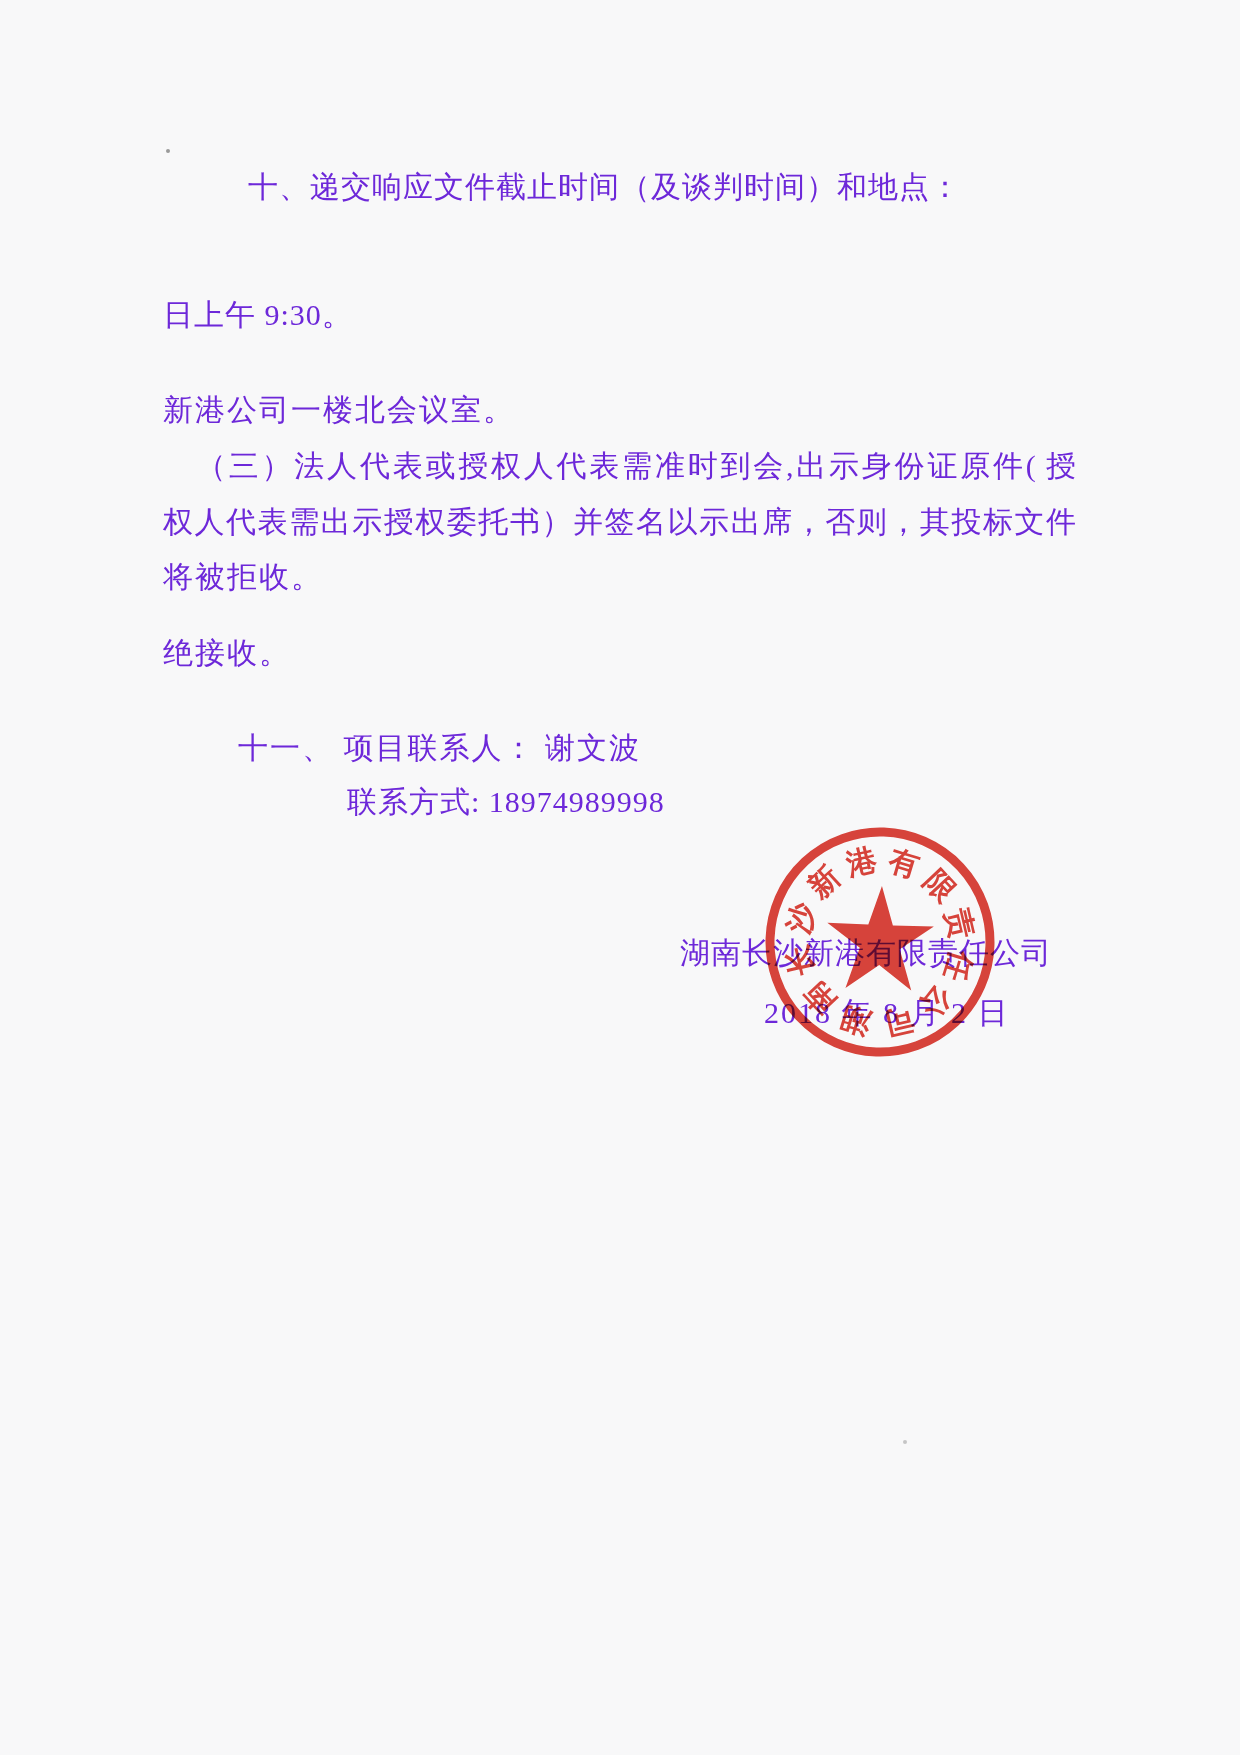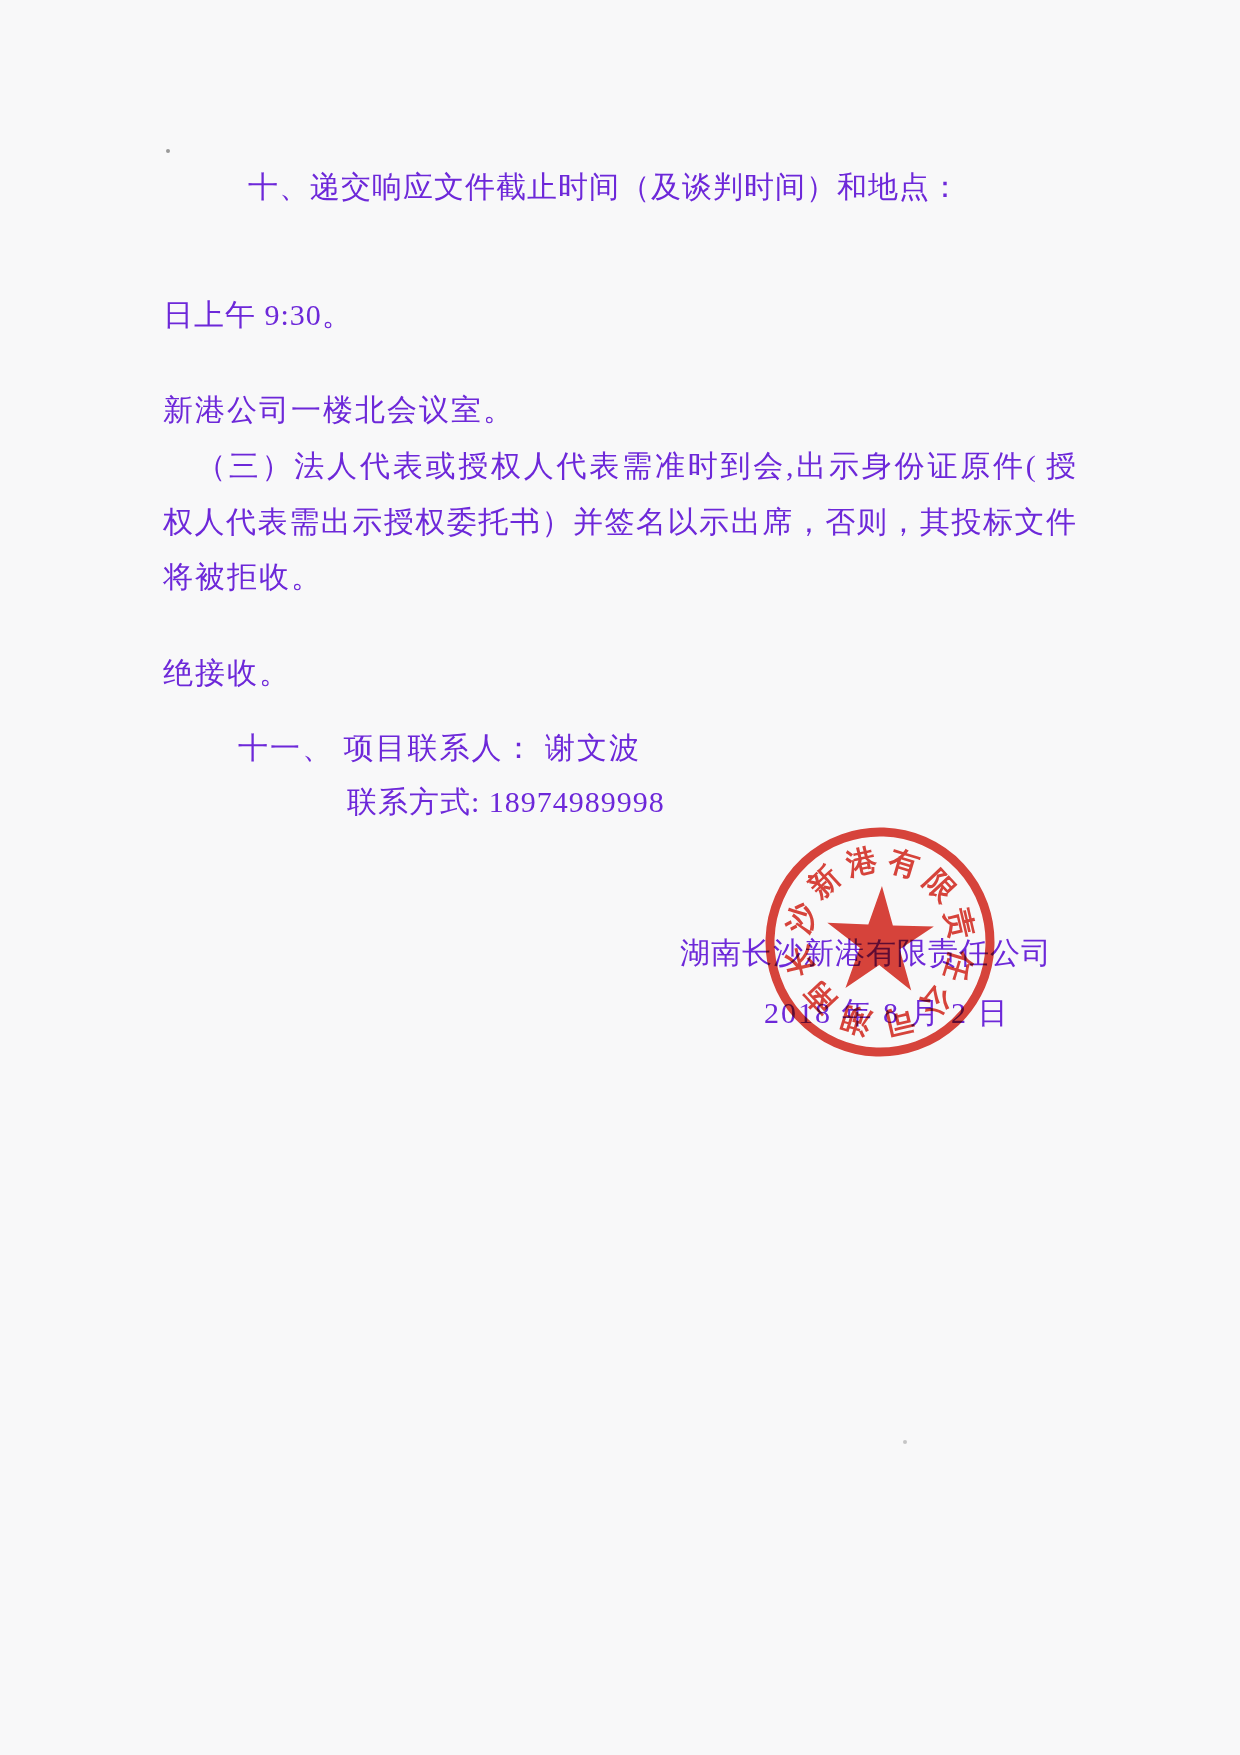--- a/index.html
+++ b/index.html
@@ -27,21 +27,21 @@
   
   .l0 {left:248px;top:170px;letter-spacing:1px;}
   .l1 {left:190px;top:226px;width:885px;}
   .l2 {left:163px;top:282px;letter-spacing:1px;margin-top:16px;}
   .l3 {left:190px;top:337px;width:885px;}
   .l4 {left:163px;top:393px;letter-spacing:2px;}
   .l5 {left:196px;top:449px;width:880px;}
   .l6 {left:163px;top:505px;width:913px;}
   .l7 {left:163px;top:560px;letter-spacing:2px;}
   .l8 {left:190px;top:616px;width:885px;}
-  .l9 {left:163px;top:656px;letter-spacing:2px;}
+  .l9 {left:163px;top:636px;letter-spacing:2px;}
   .l10{left:238px;top:731px;letter-spacing:2px;}
   .l11{left:347px;top:785px;letter-spacing:1px;}
 
   .sig-company{
     position:absolute;left:680px;top:933px;
     font-size:30px;letter-spacing:1px;white-space:nowrap;
   }
   .sig-date{
     position:absolute;left:764px;top:993px;
     font-size:30px;letter-spacing:2px;white-space:nowrap;

